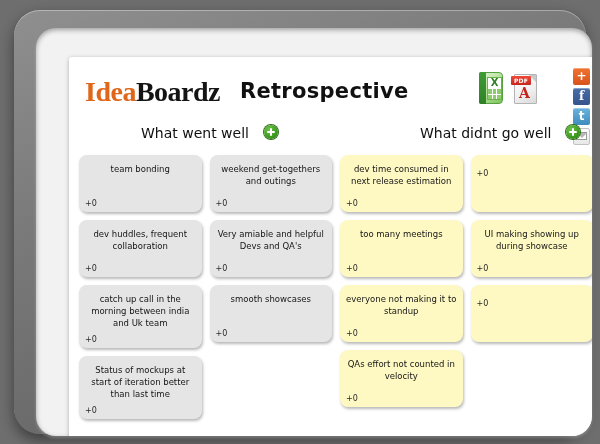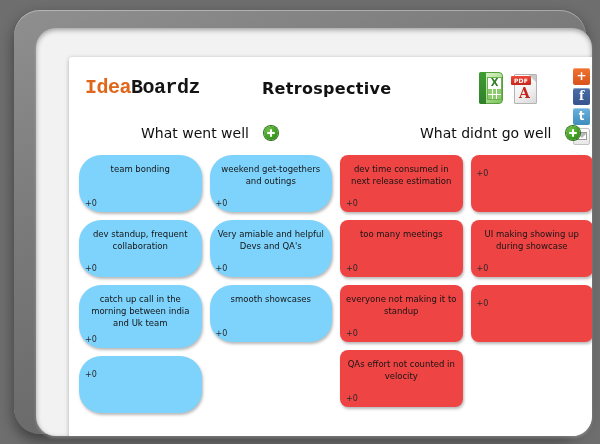--- a/index.html
+++ b/index.html
@@ -58,35 +58,35 @@
   
   #header {
     position: relative;
     height: 68px;
   }
 
   #logo {
     position: absolute;
     left: 16px;
     top: 19px;
-    font-family: Liberation Mono, monospace;
-    font-size: 20px;
+    font-family: Liberation Serif, serif;
+    font-size: 28px;
     font-weight: bold;
     letter-spacing: -0.5px;
     white-space: nowrap;
   }
   #logo .idea { color: #e0661a; }
   #logo .boardz { color: #141414; }
 
   #board-title {
     position: absolute;
-    left: 193px;
+    left: 171px;
     top: 22px;
     font-family: "DejaVu Sans", sans-serif;
-    font-size: 16px;
+    font-size: 21px;
     font-weight: bold;
     color: #111111;
     letter-spacing: 0.3px;
     white-space: nowrap;
   }
 
   
   #export-icons {
     position: absolute;
     right: 62px;
@@ -232,21 +232,20 @@
     height: 30px;
   }
   .col-heading {
     position: absolute;
     top: 0;
     font-family: "DejaVu Sans", sans-serif;
     font-size: 14px;
     color: #101010;
     white-space: nowrap;
     display: flex;
-    align-items: center;
     gap: 15px;
   }
   #heading-well { left: 72px; }
   #heading-bad  { left: 307px; margin-left: 44px; }
 
   .plus-circle {
     width: 14px; height: 14px;
     border-radius: 50%;
     background: radial-gradient(circle at 35% 30%, #6ec24a 0%, #3d9a20 60%, #2e7a14 100%);
     position: relative;
@@ -276,22 +275,22 @@
   .card {
     position: relative;
     border-radius: 8px;
     padding: 8px 6px 4px 6px;
     min-height: 57px;
     box-shadow: 1px 2px 3px rgba(0,0,0,0.28);
     display: flex;
     flex-direction: column;
     cursor: pointer;
   }
-  .card.green  { background: #7dd3fc; border-radius: 22px; }
-  .card.purple { background: #ef4444; }
+  .card.green  { background: #e5e5e5; }
+  .card.purple { background: #fef9c3; }
 
   .card-text {
     font-family: "DejaVu Sans", sans-serif;
     font-size: 8.5px;
     line-height: 12px;
     color: #151515;
     text-align: center;
     flex: 1 1 auto;
   }
   .card-votes {
@@ -365,28 +364,29 @@
         </div>
 
         <div id="board">
 
           <div class="column">
             <div class="card green">
               <div class="card-text">team bonding</div>
               <div class="card-votes">+0</div>
             </div>
             <div class="card green">
-              <div class="card-text">dev standup, frequent collaboration</div>
+              <div class="card-text">dev huddles, frequent collaboration</div>
               <div class="card-votes">+0</div>
             </div>
             <div class="card green">
               <div class="card-text">catch up call in the morning between india and Uk team</div>
               <div class="card-votes">+0</div>
             </div>
             <div class="card green">
+              <div class="card-text">Status of mockups at start of iteration better than last time</div>
               <div class="card-votes">+0</div>
             </div>
           </div>
 
           <div class="column">
             <div class="card green">
               <div class="card-text">weekend get-togethers and outings</div>
               <div class="card-votes">+0</div>
             </div>
             <div class="card green">

